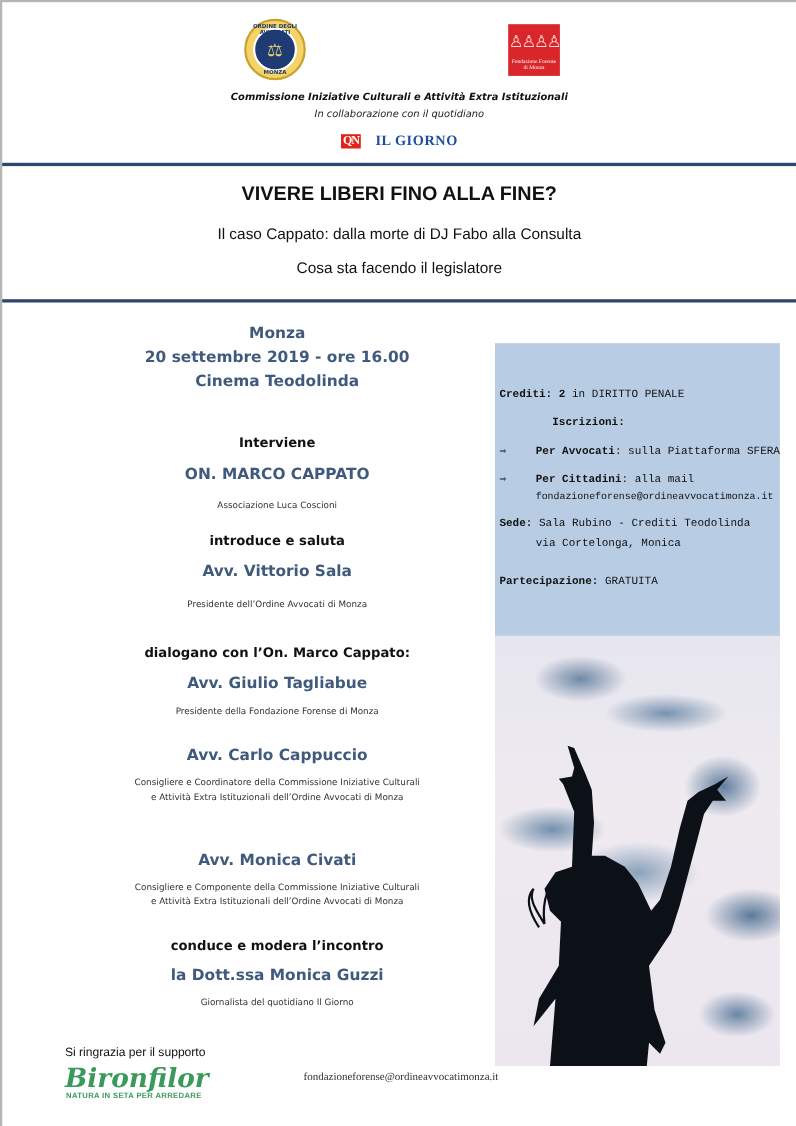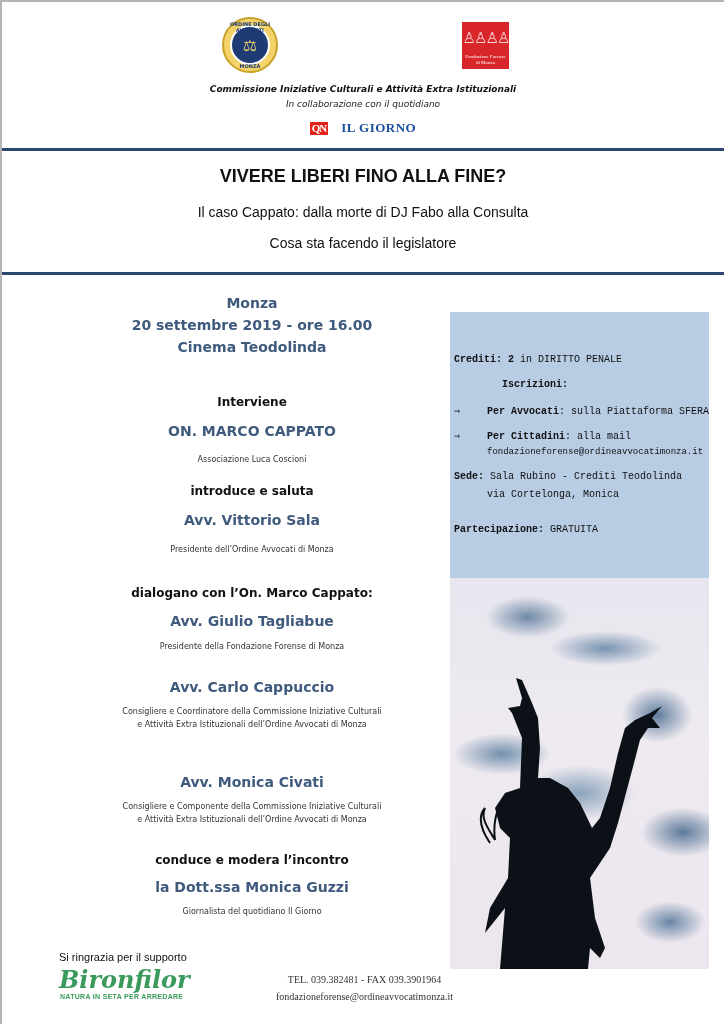--- a/index.html
+++ b/index.html
@@ -241,15 +241,14 @@
     <path d="M50 391 L55 330 L35 355 L40 330 L58 300 L60 260 L50 250 L45 230 L55 215 L70 210 L72 160 L68 150 L62 135 L58 130 L70 128 L72 120 L66 100 L72 102 L82 125 L88 140 L90 170 L88 200 L100 200 L118 210 L130 225 L142 250 L150 240 L160 210 L168 175 L175 150 L185 142 L200 135 L212 128 L202 140 L210 150 L198 150 L190 162 L184 185 L176 215 L168 245 L160 270 L150 285 L140 300 L145 340 L155 370 L150 380 L140 370 L138 391 Z" fill="#0c1118"></path>
     <path d="M62 215 C50 220 42 240 45 262 C38 250 30 240 35 230 C28 238 30 250 40 265" stroke="#0c1118" stroke-width="2" fill="none"></path>
   </svg>
 </div>
 
 <div class="abs thanks">Si ringrazia per il supporto</div>
 <div class="abs bironfilor">Bironfilor</div>
 <div class="abs bironfilor-tag">NATURA IN SETA PER ARREDARE</div>
 
 <div class="abs ff-block">
-  <div class="ff-tel">TEL. 039.382481 - FAX 039.3901964</div>
   <div class="ff-mail">fondazioneforense@ordineavvocatimonza.it</div>
 </div>
 
 </body></html>

